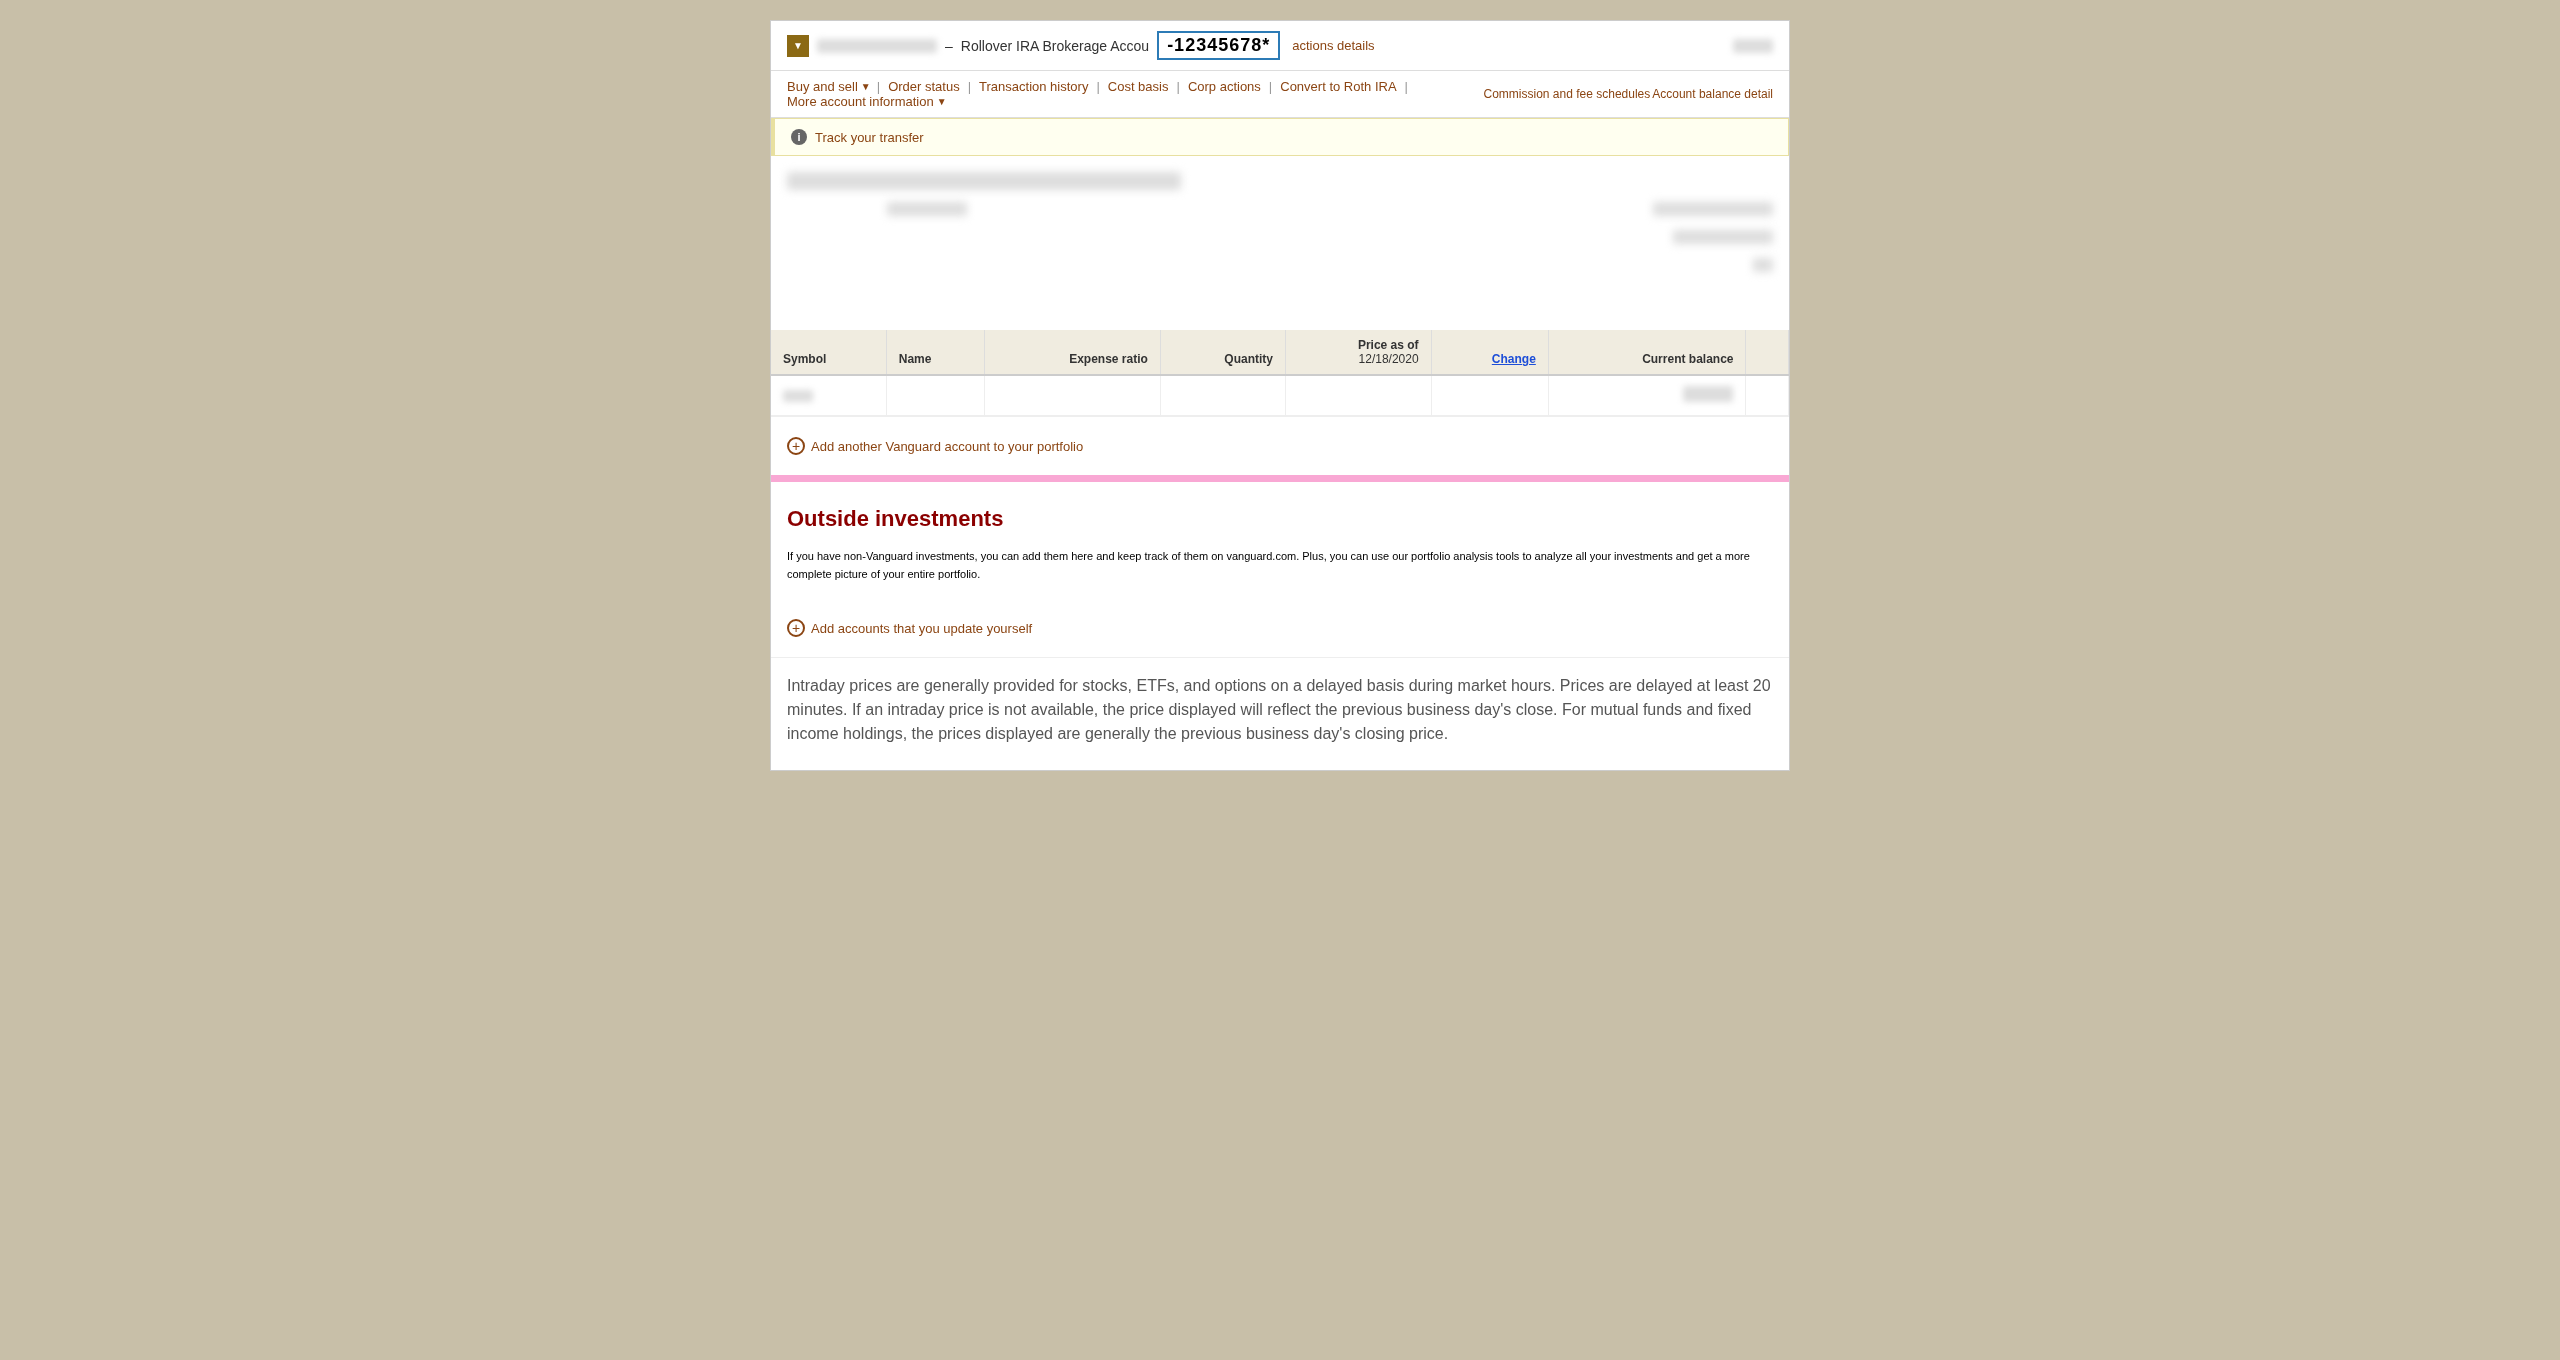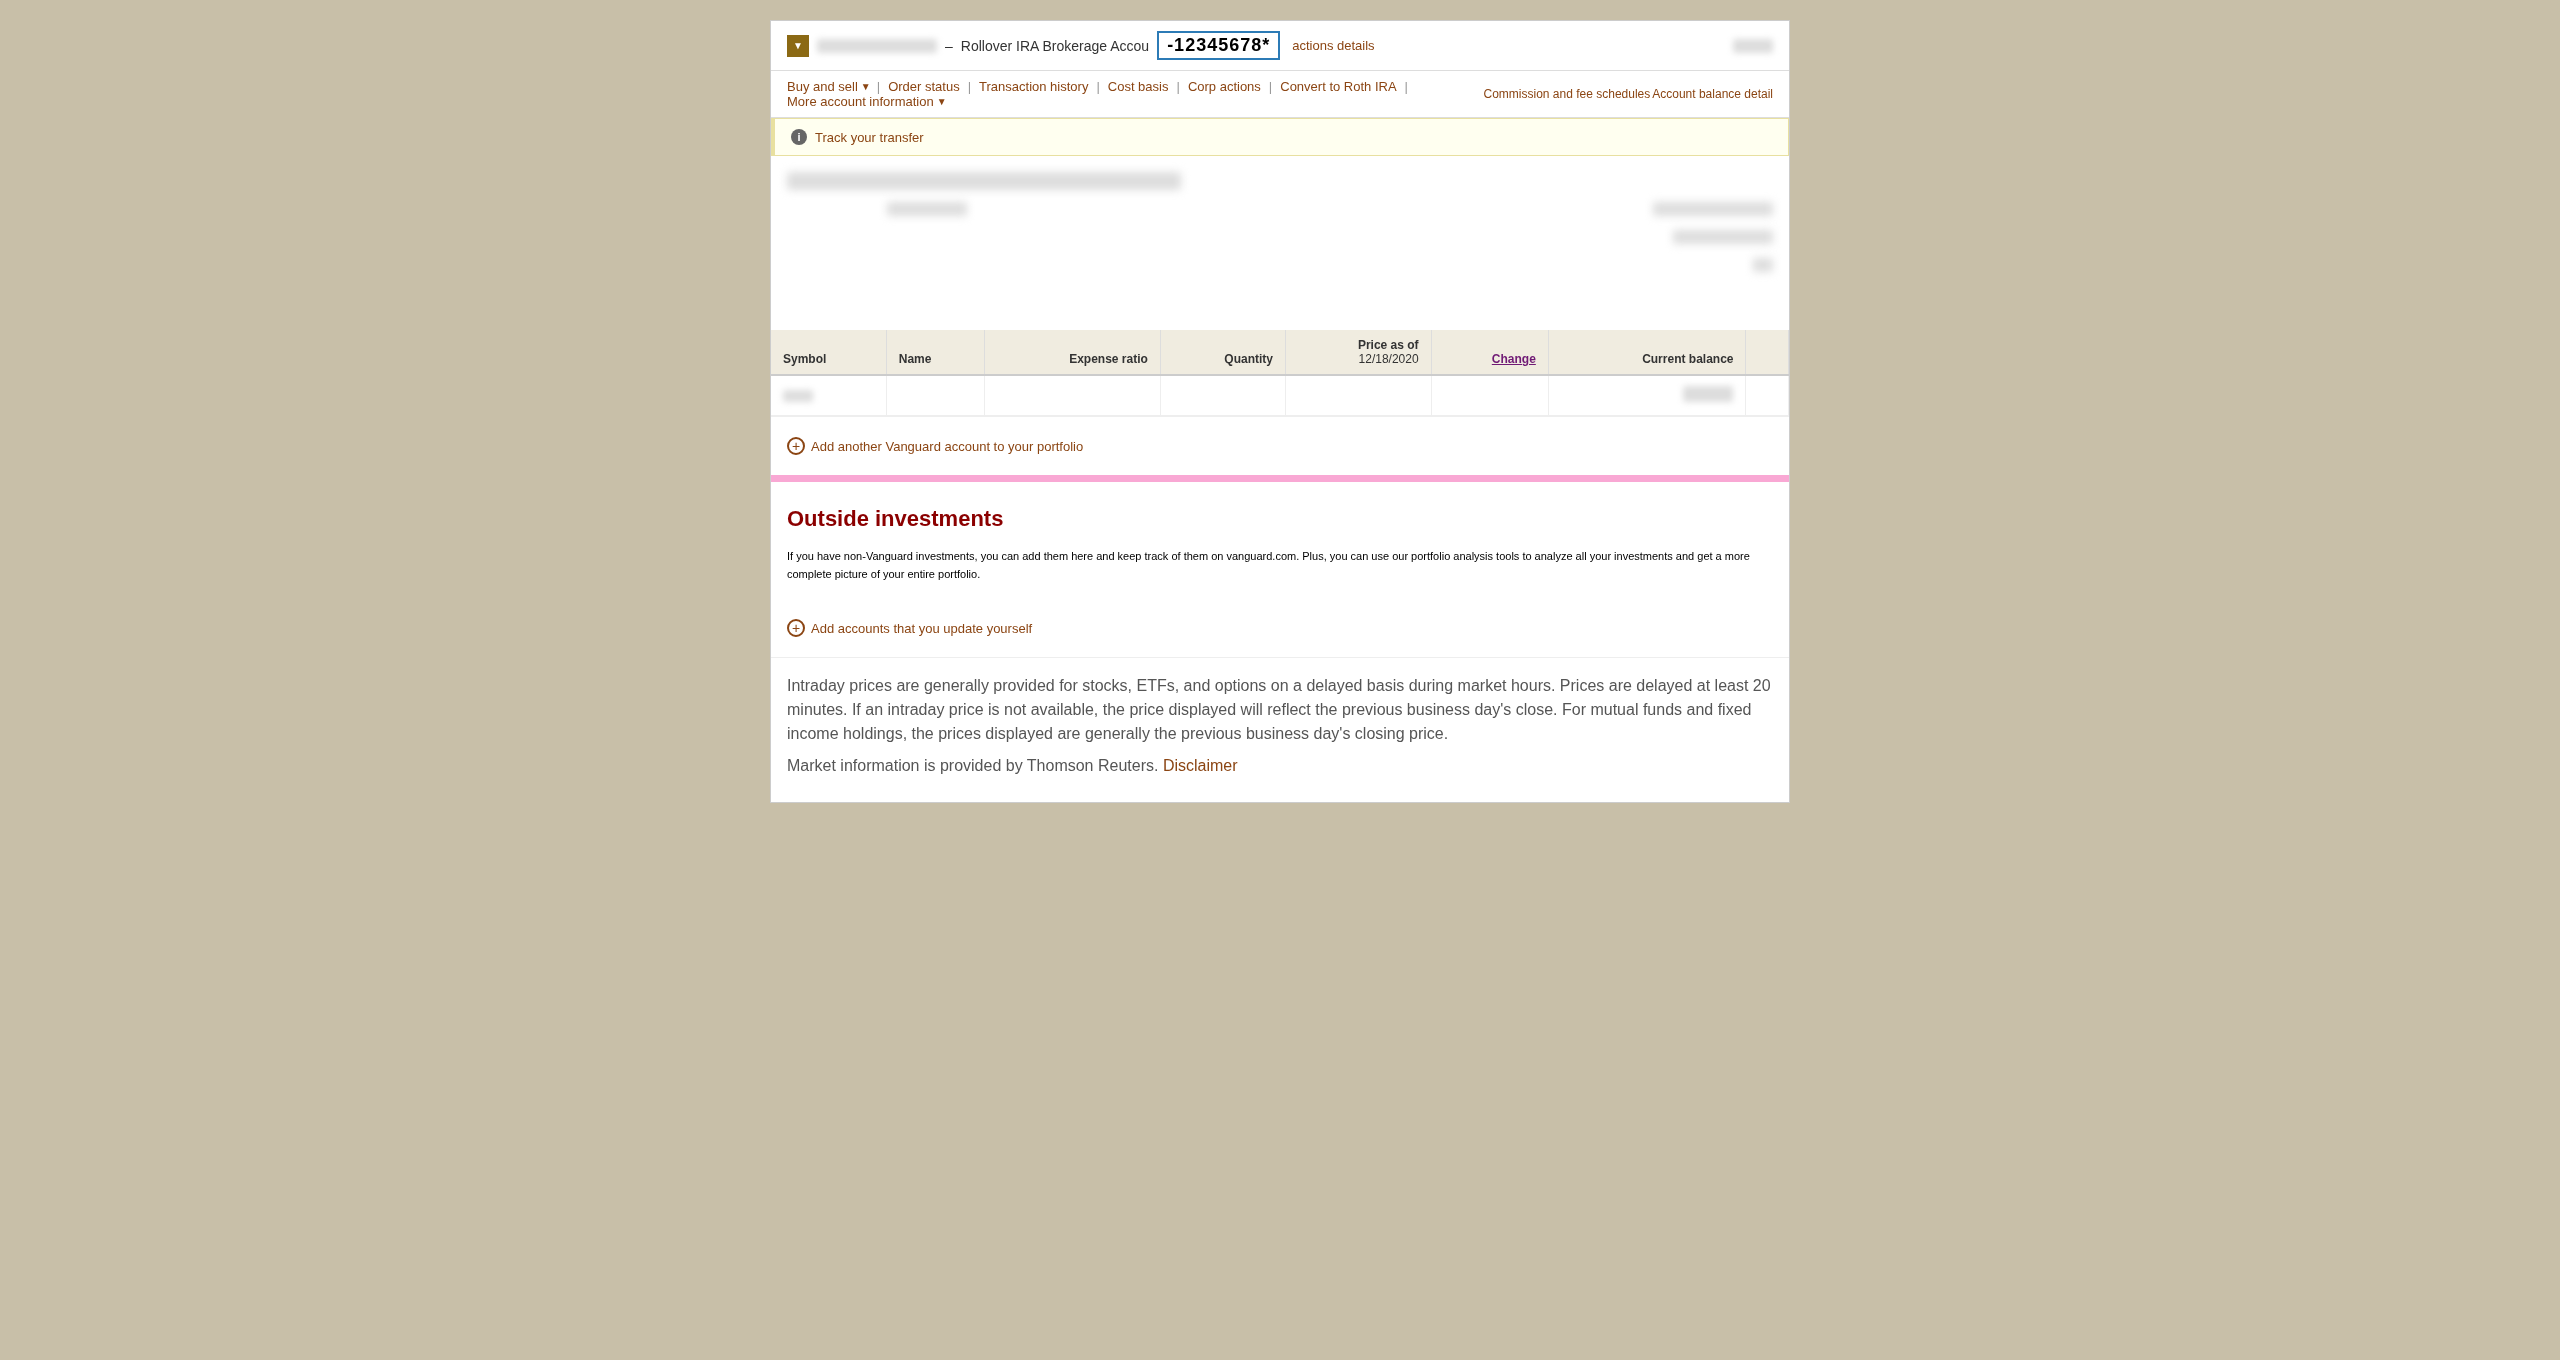--- a/index.html
+++ b/index.html
@@ -222,21 +222,21 @@
       border-right: 1px solid #ddd;
       vertical-align: bottom;
     }
     .holdings-table th:first-child {
       text-align: left;
     }
     .holdings-table th.name-col {
       text-align: left;
     }
     .holdings-table th.change-col {
-      color: #701a75;
+      color: #1d4ed8;
       text-decoration: underline;
       cursor: pointer;
     }
     .holdings-table td {
       padding: 10px 12px;
       border-bottom: 1px solid #eee;
       border-right: 1px solid #eee;
       font-size: 13px;
       text-align: right;
       vertical-align: middle;
@@ -459,20 +459,16 @@
       <div class="outside-title">Outside investments</div>
       <div class="outside-desc">If you have non-Vanguard investments, you can add them here and keep track of them on vanguard.com. Plus, you can use our portfolio analysis tools to analyze all your investments and get a more complete picture of your entire portfolio.</div>
       <a class="add-link">
         <div class="plus-circle">+</div>
         <span>Add accounts that you update yourself</span>
       </a>
     </div>
 
     <div class="disclaimer-section">
       <div class="disclaimer-text">Intraday prices are generally provided for stocks, ETFs, and options on a delayed basis during market hours. Prices are delayed at least 20 minutes. If an intraday price is not available, the price displayed will reflect the previous business day's close. For mutual funds and fixed income holdings, the prices displayed are generally the previous business day's closing price.</div>
-      <div class="disclaimer-text">
-        <span>Market information is provided by Thomson Reuters.</span>
-        <a class="disclaimer-link">Disclaimer</a>
-      </div>
     </div>
 
   </div>
 </div>
 
 </body></html>

